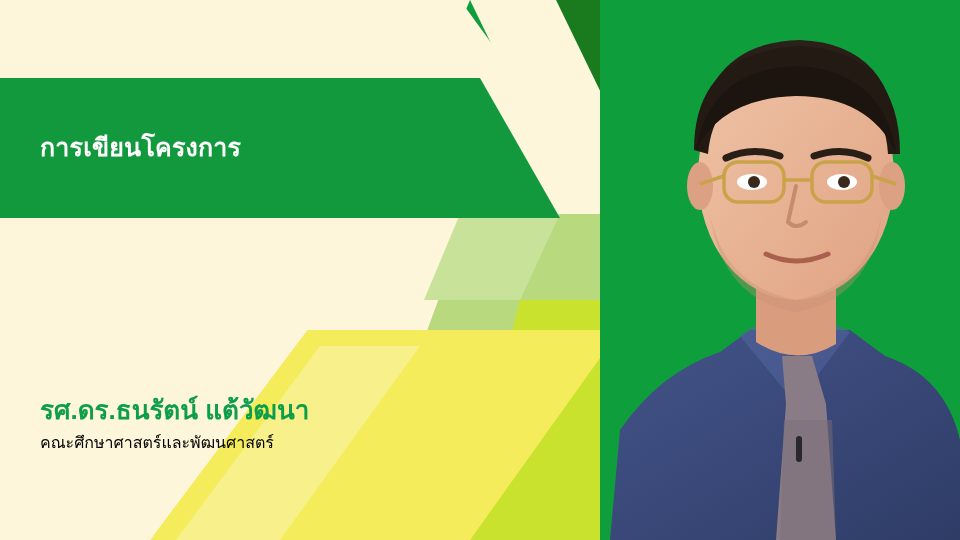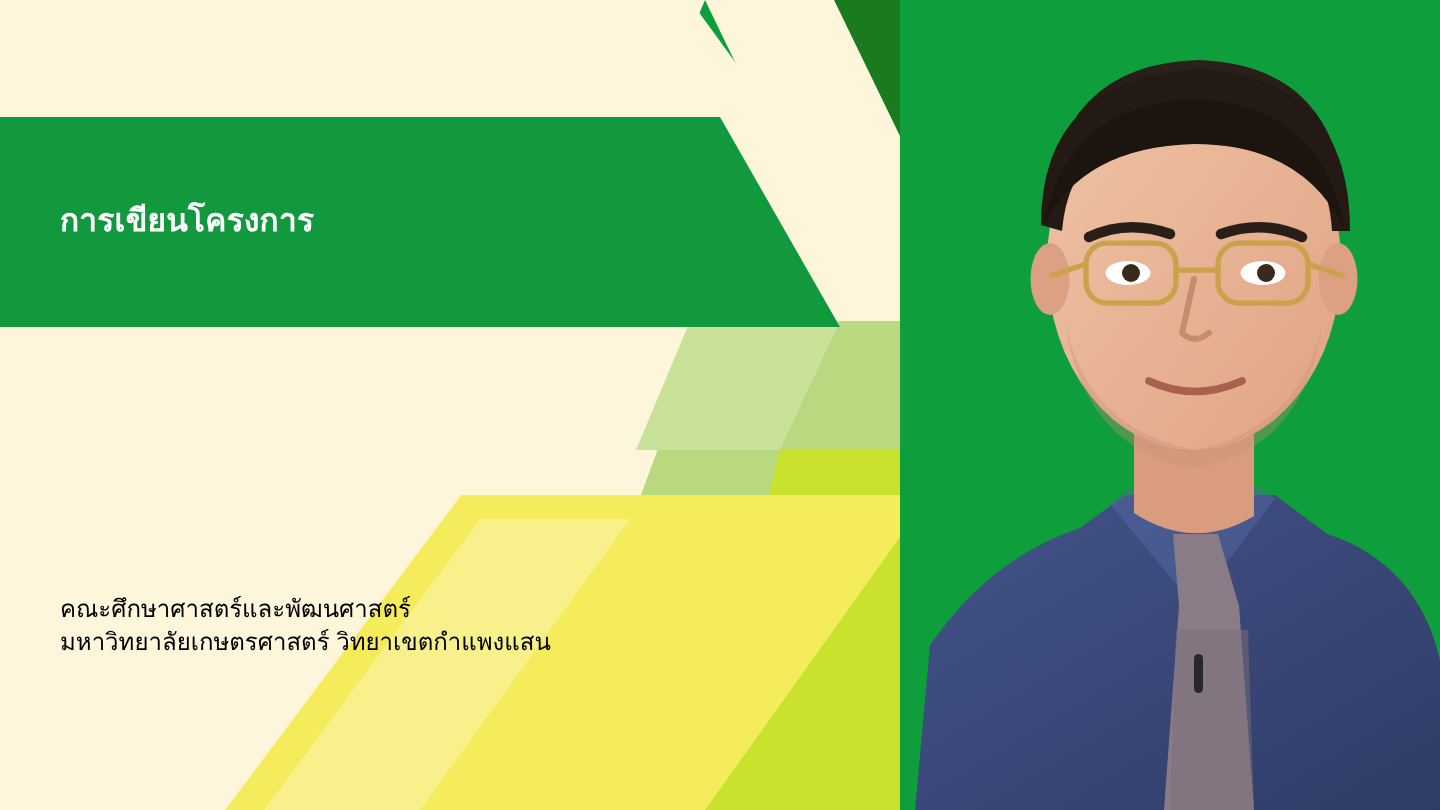--- a/index.html
+++ b/index.html
@@ -25,21 +25,21 @@
     z-index:20;
     display:flex;align-items:center;
   }
   .title-text{
     margin-left:80px;
     color:#FFFFFF;
     font-weight:bold;
     line-height:1.18;
     letter-spacing:.2px;
   }
-  .title-line1{font-size:21px;display:block;text-align:center;}
+  .title-line1{font-size:25px;display:block;text-align:center;}
   .title-line2{font-size:25px;display:block;margin-left:12px;}
 
   
   .speaker{
     position:absolute;
     left:40px;top:396px;
     z-index:22;
     width:430px;
   }
   .speaker-name{
@@ -175,17 +175,17 @@
     </svg>
   </div>
 
   <div class="title-banner">
     <div class="title-text">
       <span class="title-line1">การเขียนโครงการ</span>
     </div>
   </div>
 
   <div class="speaker">
+    <div class="speaker-name">รศ.ดร.ธนรัตน์  แต้วัฒนา</div>
     <div class="speaker-aff">คณะศึกษาศาสตร์และพัฒนศาสตร์</div>
-    <div class="speaker-aff">มหาวิทยาลัยเกษตรศาสตร์ วิทยาเขตกำแพงแสน</div>
   </div>
 
 </div>
 
 </body></html>

